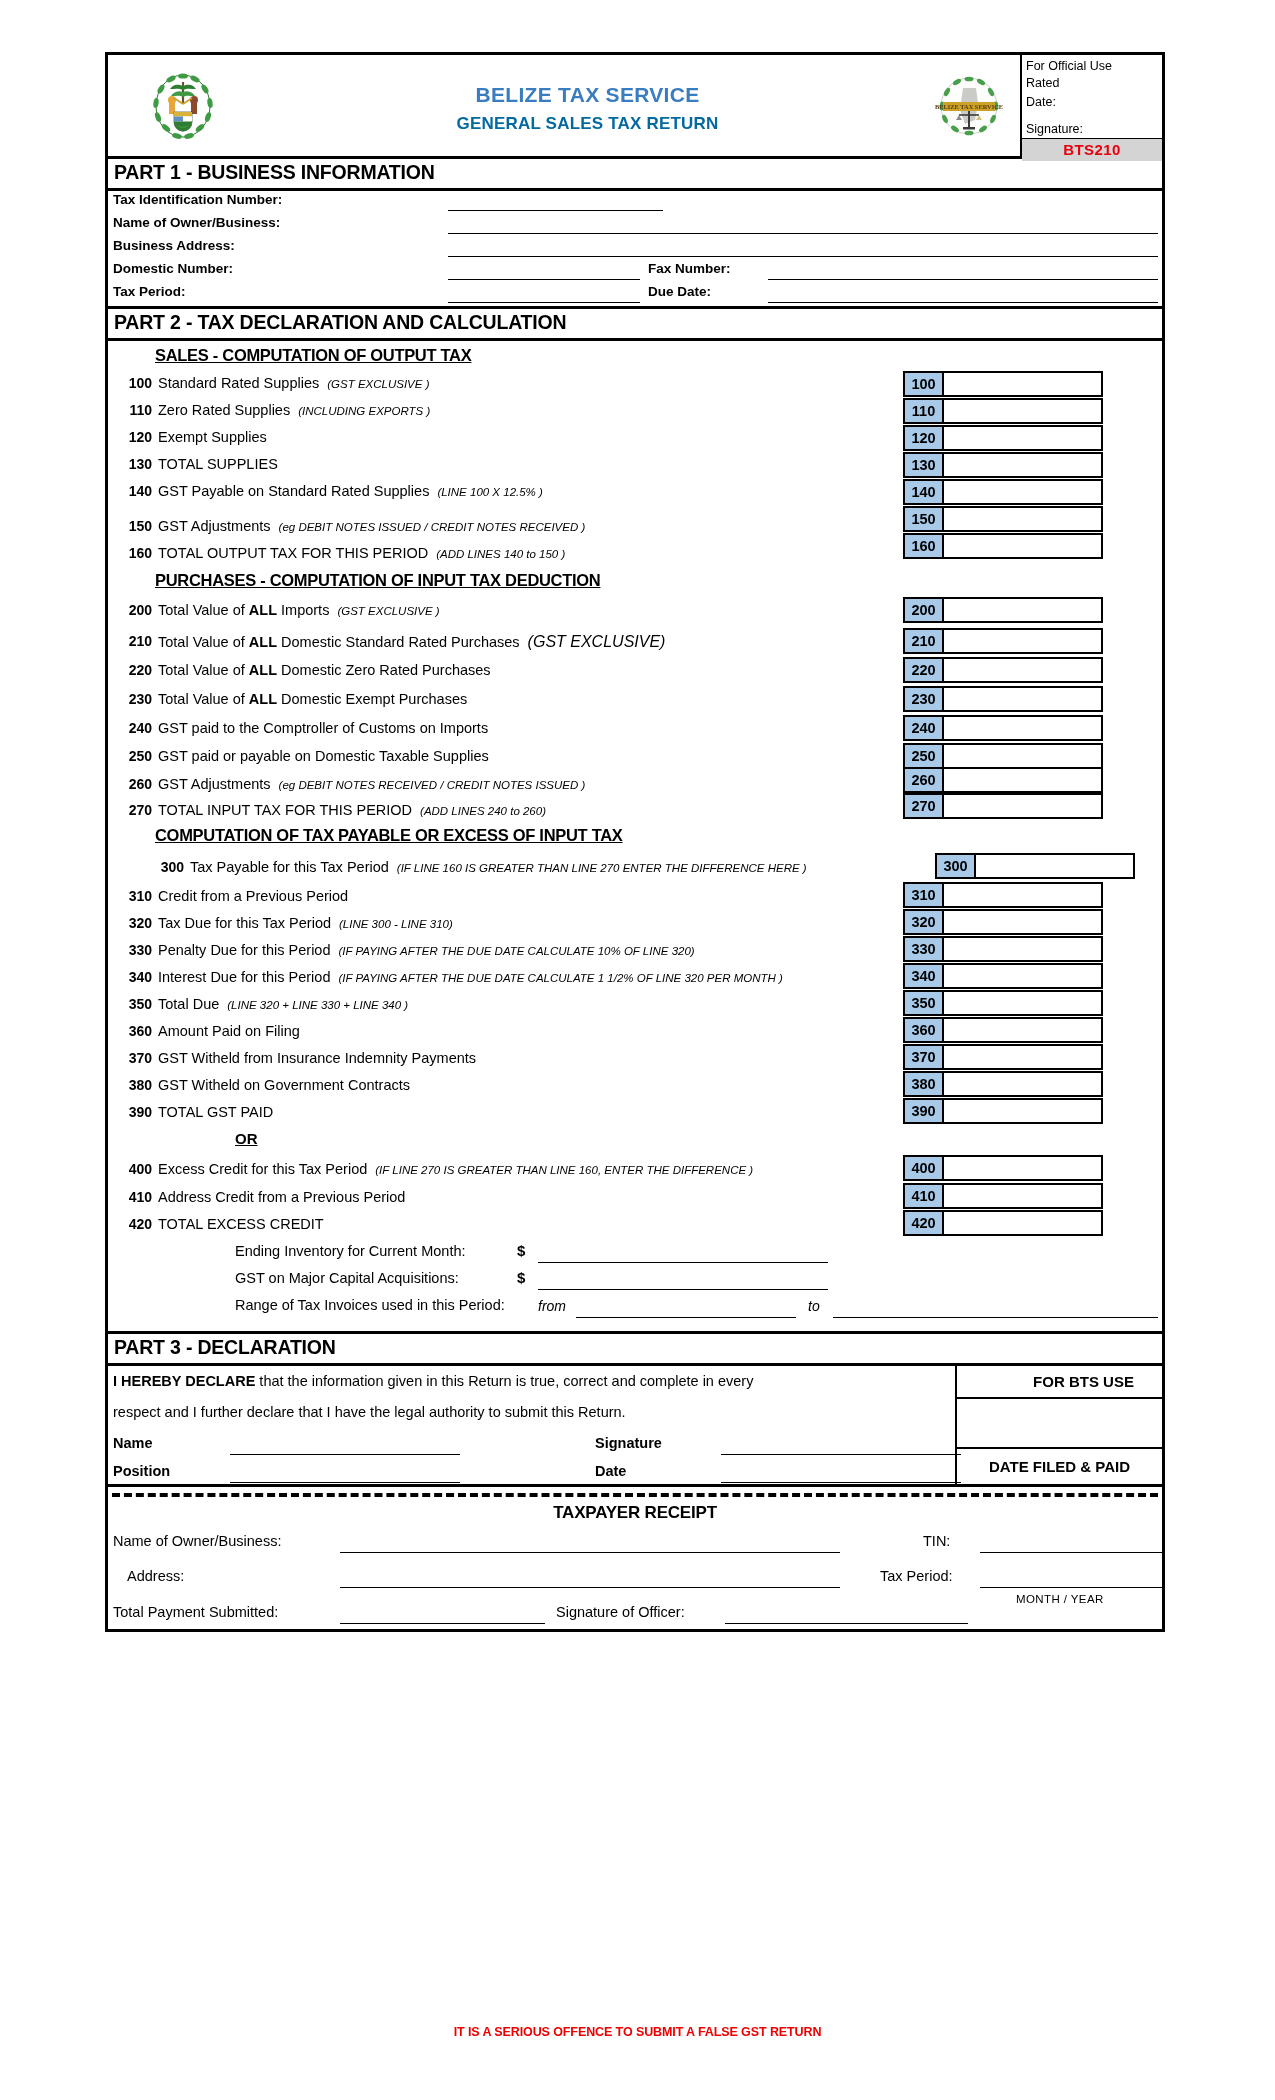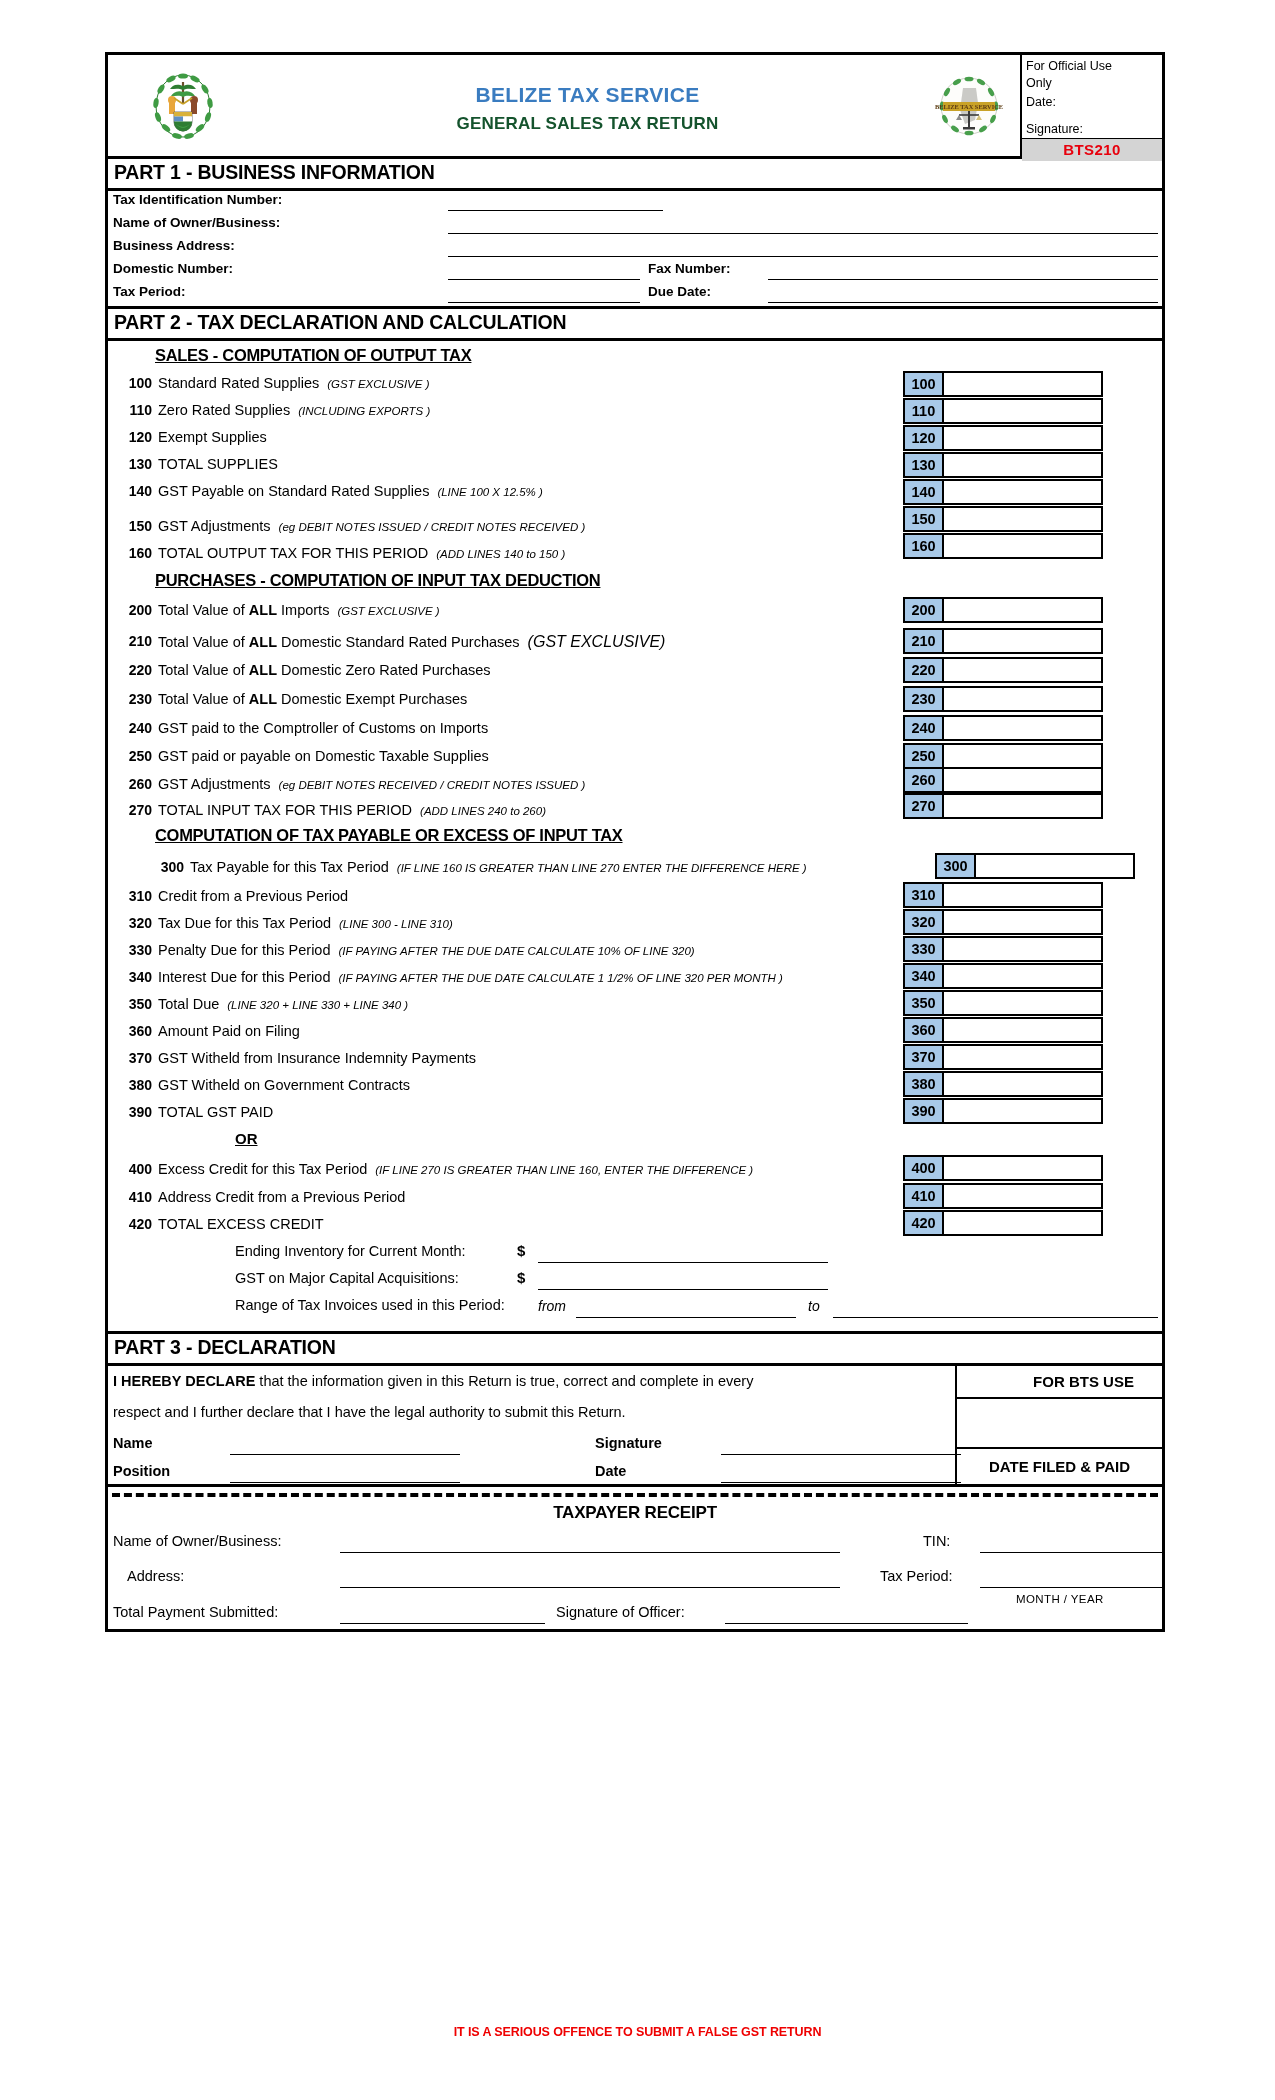--- a/index.html
+++ b/index.html
@@ -20,21 +20,21 @@
     width:1060px;
     border:3px solid #000;
     background:#fff;
   }
 
   
   .hdr { display:flex; align-items:stretch; height:104px; border-bottom:3px solid #000; }
   .hdr-logo { width:150px; display:flex; align-items:center; justify-content:center; }
   .hdr-title { flex:1; display:flex; flex-direction:column; align-items:center; justify-content:center; padding-top:6px; }
   .hdr-title .t1 { color:#3a7cc0; font-size:21px; font-weight:bold; letter-spacing:.3px; }
-  .hdr-title .t2 { color:#14532d; font-size:17px; font-weight:bold; margin-top:7px; letter-spacing:.2px; }
+  .hdr-title .t2 { color:#0369a1; font-size:17px; font-weight:bold; margin-top:7px; letter-spacing:.2px; }
   .hdr-bts { width:105px; display:flex; align-items:center; justify-content:center; border-right:2px solid #000;}
   .hdr-official { width:140px; display:flex; flex-direction:column; font-size:12.5px; }
   .ho-lines { flex:1; padding:3px 4px 0 4px; line-height:1.35; }
   .ho-date { margin-top:2px; }
   .ho-sig { margin-top:10px; }
   .ho-code { border-top:1.5px solid #000; background:#d4d4d4; text-align:center; color:#e8000d;
              font-weight:bold; font-size:15px; padding:2px 0 3px 0; letter-spacing:.4px; }
 
   
   .part-banner { font-size:19.5px; font-weight:bold; padding:2px 6px 4px 6px; border-bottom:3px solid #000; letter-spacing:-.2px;}
@@ -171,21 +171,21 @@
           <path d="M24 43 L44 43" stroke="#3a3a3a" stroke-width="1.6"></path>
           <path d="M24 43 L21 48 L27 48 Z" fill="#8c8c8c"></path>
           <path d="M44 43 L41 48 L47 48 Z" fill="#d6c27a"></path>
           <rect x="28" y="55" width="12" height="2.5" fill="#3a3a3a"></rect>
         </svg>
       </div>
 
       <div class="hdr-official">
         <div class="ho-lines">
           <div>For Official Use</div>
-          <div>Only</div>
+          <div>Rated</div>
           <div class="ho-date">Date:</div>
           <div class="ho-sig">Signature:</div>
         </div>
         <div class="ho-code">BTS210</div>
       </div>
     </div>
 
     <div class="part-banner">PART 1 - BUSINESS INFORMATION</div>
 
     <div class="p1">

